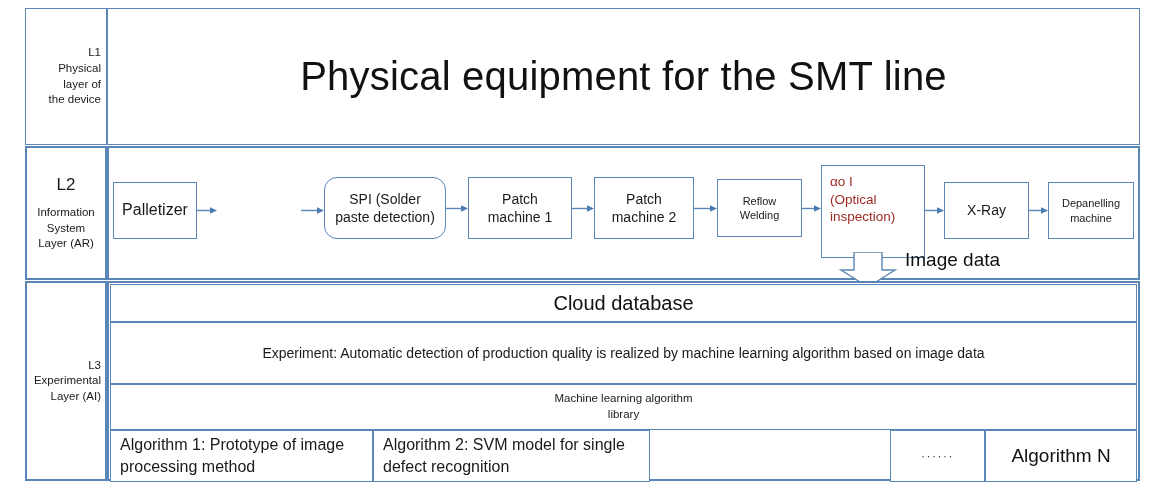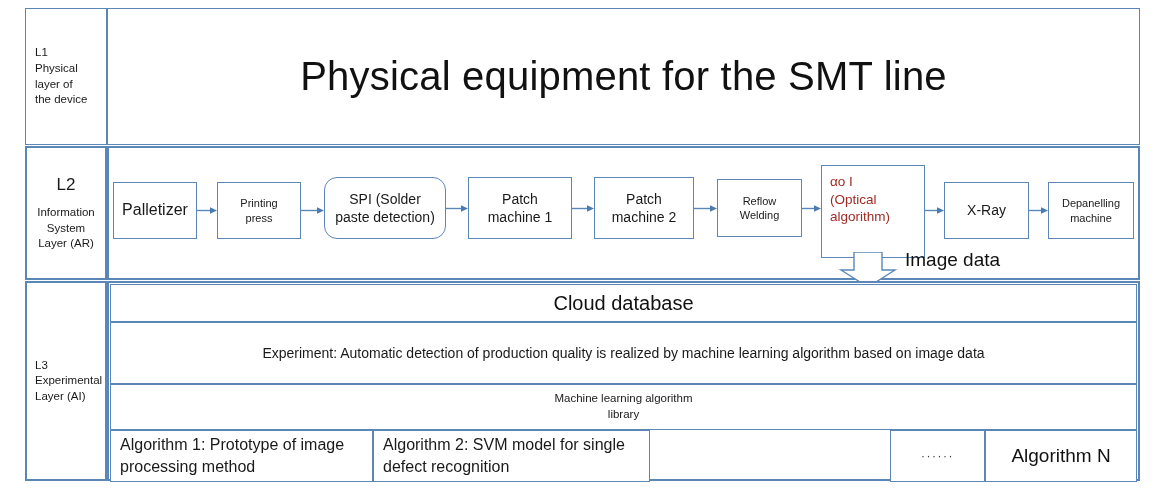--- a/index.html
+++ b/index.html
@@ -46,21 +46,21 @@
   .layer-label .code-lg {
     font-size: 17px;
     color: #1a1a1a;
     margin-bottom: 8px;
   }
   .layer-label .sub {
     font-size: 11.5px;
     color: #1a1a1a;
   }
   .layer-label.left-align {
-    align-items: flex-start;
+    align-items: flex-end;
     text-align: left;
     padding-left: 10px;
   }
   .layer-label .code-sm {
     font-size: 11.5px;
     color: #1a1a1a;
   }
 
   
   .big-title {
@@ -175,38 +175,36 @@
     <span class="code-lg">L2</span>
     <span class="sub">Information</span>
     <span class="sub">System</span>
     <span class="sub">Layer (AR)</span>
   </div>
 
   <div class="frame frame-thick" style="left:107px; top:146px; width:1033px; height:134px;"></div>
 
   <div class="proc t-lg" style="left:113px; top:182px; width:84px; height:57px;">Palletizer</div>
 
-  <div class="proc t-sm" style="left:217px; top:182px; width:84px; height:57px; white-space:pre-line;">Printing
-press</div>
 
   <div class="proc t-md" style="left:324px; top:177px; width:122px; height:62px; white-space:pre-line;border-radius:13px;">SPI (Solder
 paste detection)</div>
 
   <div class="proc t-md" style="left:468px; top:177px; width:104px; height:62px; white-space:pre-line;">Patch
 machine 1</div>
 
   <div class="proc t-md" style="left:594px; top:177px; width:100px; height:62px; white-space:pre-line;">Patch
 machine 2</div>
 
   <div class="proc t-sm" style="left:717px; top:179px; width:85px; height:58px; white-space:pre-line;">Reflow
 Welding</div>
 
   <div class="proc aoi" style="left:821px; top:165px; width:104px; height:93px; white-space:pre-line;">αo I
 (Optical
-algorithm)</div>
+inspection)</div>
 
   <div class="proc t-md" style="left:944px; top:182px; width:85px; height:57px;">X-Ray</div>
 
   <div class="proc t-sm" style="left:1048px; top:182px; width:86px; height:57px; white-space:pre-line;">Depanelling
 machine</div>
 
   <svg class="arrow" style="left:197px; top:205px; width:20px;" viewBox="0 0 20 11">
     <line x1="0" y1="5.5" x2="14" y2="5.5" stroke="#5B86B8" stroke-width="1.4"></line>
     <polygon points="20,5.5 13,2.2 13,8.8" fill="#4A7AB0"></polygon>
   </svg>

